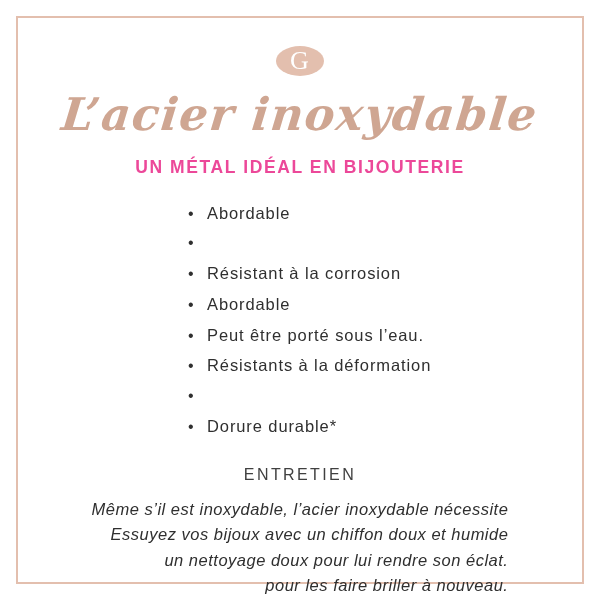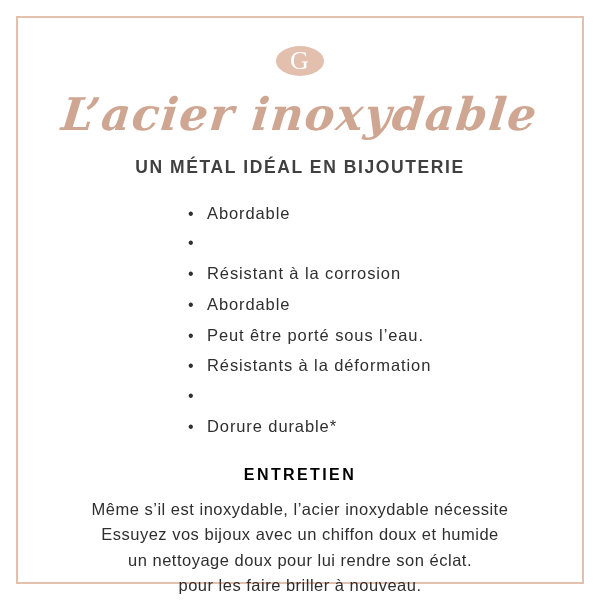--- a/index.html
+++ b/index.html
@@ -66,21 +66,21 @@
     color: #cfa692;
     letter-spacing: 1.5px;
     line-height: 1;
     margin: 2px 0 20px 0;
     white-space: nowrap;
     transform: skewX(-6deg);
   }
   .subtitle {
     font-size: 17.5px;
     font-weight: bold;
-    color: #404040;
+    color: #ec4899;
     letter-spacing: 1.6px;
     text-align: center;
     margin-bottom: 20px;
   }
   .bullets {
     width: 100%;
     display: flex;
     flex-direction: column;
     align-items: flex-start;
     padding-left: 130px;
@@ -98,34 +98,35 @@
   .bullet .dot {
     width: 10px;
     min-width: 10px;
     margin-right: 9px;
     color: #2f2f2f;
     font-size: 16px;
     line-height: 1.55;
   }
   .section-title {
     font-size: 16px;
-    font-weight: bold;
-    color: #000000;
+    font-weight: normal;
+    color: #404040;
     letter-spacing: 2.4px;
     text-align: center;
     margin-top: 24px;
     margin-bottom: 13px;
   }
   .body-text {
     font-size: 16.5px;
     color: #2f2f2f;
     letter-spacing: 0.5px;
     line-height: 1.52;
-    text-align: center;
+    text-align: right;
     max-width: 470px;
+    font-style: italic;
   }
   .footnotes {
     margin-top: auto;
     text-align: center;
     padding-bottom: 4px;
   }
   .footnote {
     font-size: 13.5px;
     color: #3a3a3a;
     letter-spacing: 0.5px;

